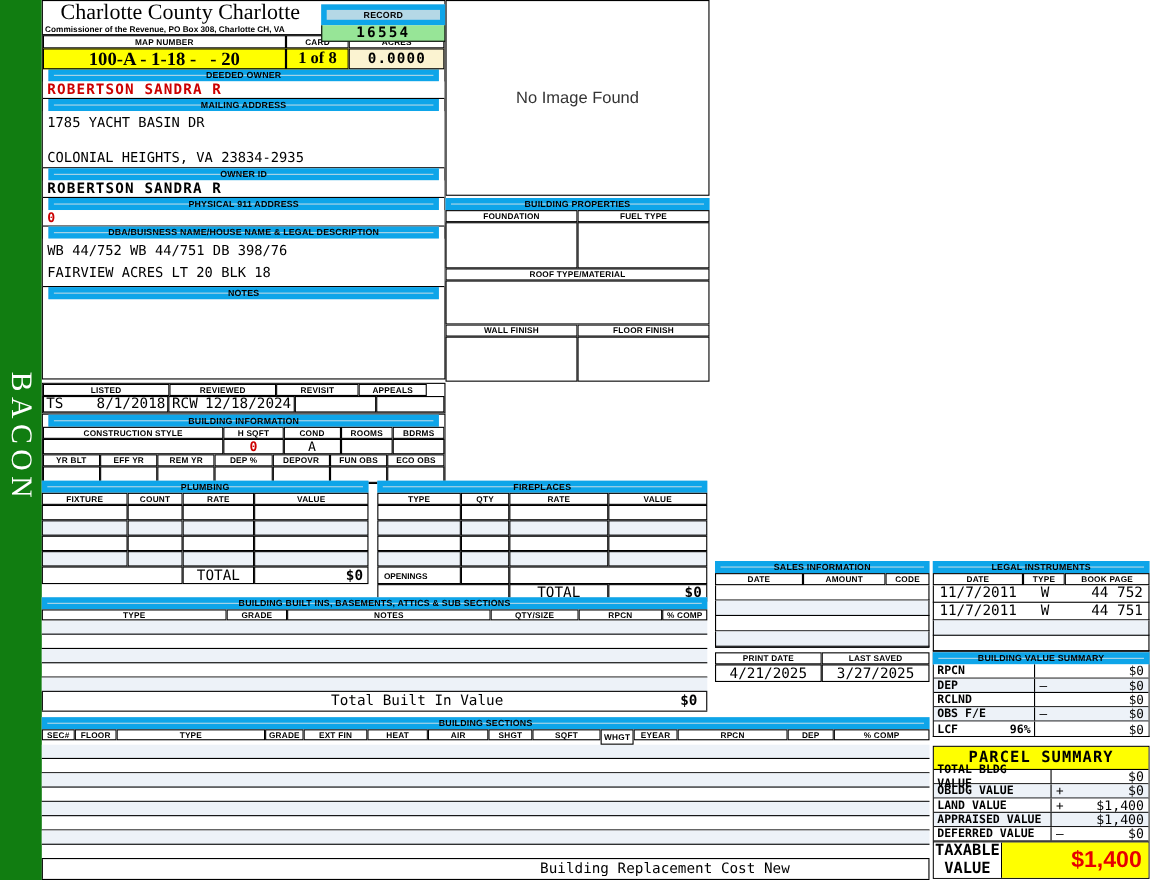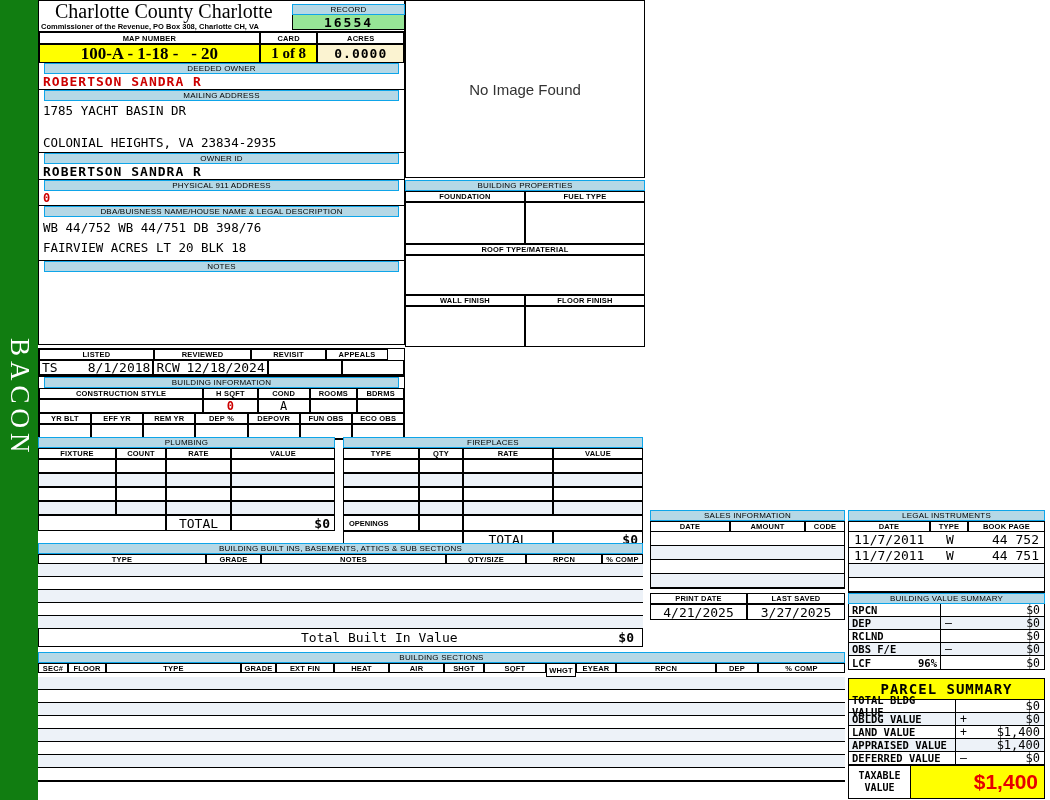--- a/index.html
+++ b/index.html
@@ -12,22 +12,22 @@
   .b { font-weight:bold; }
   .red { color:var(--alert_red,#c00); }
   i { font-style:normal; }
 
   
   .sidebar { left:0; top:0; width:38px; height:800px; background:var(--sidebar_green,#117d11); }
   .sidebar-text { position:absolute; top:338px; left:4px; writing-mode:vertical-rl;
     color:#fff; font-family:"Liberation Serif",serif; font-size:27px; letter-spacing:5px; }
 
   
-  .bar { background:var(--header_blue,#b5d8e6); border:1px solid #0ea5e9; display:flex; align-items:center;
-    justify-content:center; font-weight:normal; font-size:8px; letter-spacing:.2px; }
+  .bar { background:var(--header_blue,#b5d8e6); border:5px solid #0ea5e9; display:flex; align-items:center;
+    justify-content:center; font-weight:bold; font-size:8px; letter-spacing:.2px; }
   .row { display:flex; }
   .row > i, .hcell, .vcell { border:1px solid #000; }
   .hcell { background:#fff; display:flex; align-items:center; justify-content:center;
     font-weight:bold; font-size:7.5px; letter-spacing:.2px; }
   .vcell { display:flex; align-items:center; }
   .stripe-even > .srow:nth-child(even), .stripe-odd > .srow:nth-child(odd) { background:var(--stripe,#edf2f8); }
   .srow { border-bottom:1px solid #000; }
 
   
   .leftcol { left:38px; top:0; width:367px; height:345px; border:1px solid #000; background:#fff; }
@@ -59,21 +59,21 @@
 
   
   .vsrow { display:flex; border-bottom:1px solid #000; background:#fff; }
   .vslabel { display:flex; justify-content:space-between; align-items:center; border-right:1px solid #000;
     padding:0 3px; font-size:10.5px; font-weight:bold; }
   .vsval { flex:1; display:flex; justify-content:space-between; align-items:center; padding:0 4px; font-size:11.5px; }
   .psum-title { background:var(--highlight_yellow,#ff0); border-bottom:1px solid #000; display:flex;
     align-items:center; justify-content:center; font-size:14px; font-weight:bold; letter-spacing:1px; height:21px; }
   .taxrow { display:flex; border-top:1px solid #000; height:33px; }
   .taxlabel { width:62px; border-right:1px solid #000; display:flex; align-items:center; justify-content:center;
-    text-align:center; font-size:10px; font-weight:bold; line-height:1.2; background:#fff; }
+    text-align:center; font-size:14px; font-weight:bold; line-height:1.2; background:#fff; }
   .taxval { flex:1; background:var(--highlight_yellow,#ff0); display:flex; align-items:center;
     justify-content:flex-end; padding-right:6px; font-size:21px; font-weight:bold; color:var(--taxable_red,#e60000); }
 </style>
 </head>
 <body>
 
 <div class="abs sidebar">
   <div class="sidebar-text">BACON</div>
 </div>
 
@@ -336,20 +336,23 @@
     <div class="hcell" style="width:87px;height:10px">% COMP</div>
   </div>
   <div class="srow" style="height:13px"></div>
   <div class="srow" style="height:13px"></div>
   <div class="srow" style="height:13px"></div>
   <div class="srow" style="height:13px"></div>
   <div class="srow" style="height:13px"></div>
   <div class="srow" style="height:13px"></div>
   <div class="srow" style="height:13px"></div>
   <div class="srow" style="height:13px"></div>
+  <div class="row mono" style="font-size:13px;height:18px;align-items:center;border-left:1px solid #000;border-right:1px solid #000">
+    <span style="padding-left:452px">Building Replacement Cost New</span>
+  </div>
 </div>
 
 <div class="abs stripe-even" style="left:650px;top:510px;width:195px;border-bottom:1px solid #000">
   <div class="bar" style="height:11px">SALES INFORMATION</div>
   <div class="row">
     <div class="hcell" style="width:80px;height:11px">DATE</div>
     <div class="hcell" style="width:75px;height:11px">AMOUNT</div>
     <div class="hcell" style="width:40px;height:11px">CODE</div>
   </div>
   <div class="srow" style="height:14px;border-left:1px solid #000;border-right:1px solid #000"></div>

